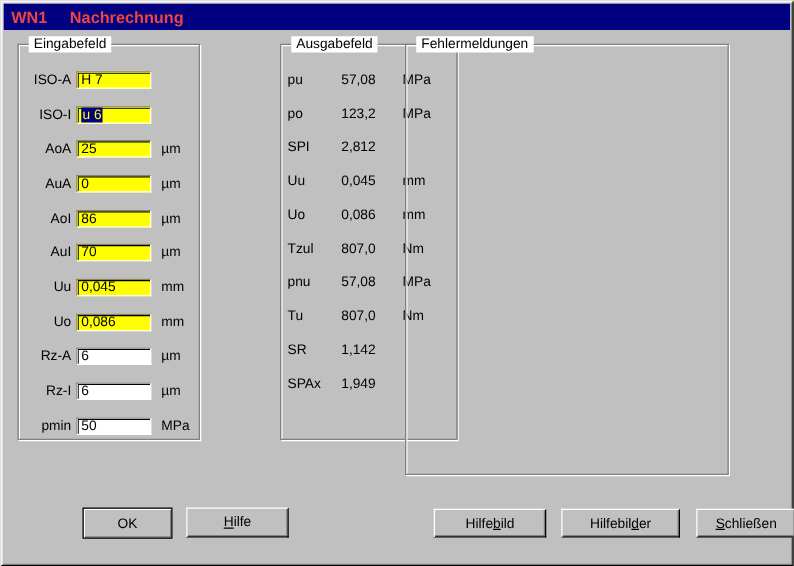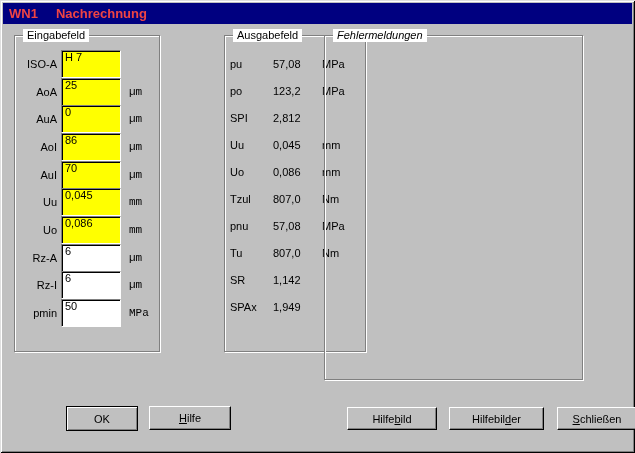--- a/index.html
+++ b/index.html
@@ -28,37 +28,37 @@
     position:absolute; box-sizing:border-box;
     border:1px solid #808080;
     box-shadow: 1px 1px 0 #ffffff, inset 1px 1px 0 #ffffff;
   }
   .legend {
     position:absolute; top:-7px; left:8px;
     background:#ffffff; padding:0 4px; line-height:13px;
   }
   #group-input  { left:14px;  top:35px; width:146px; height:317px; }
   #group-output { left:176px; top:35px; width:142px; height:317px;margin-left:48px; }
-  #group-errors { left:324px; top:35px; width:259px; height:345px;font-style:italic; }
+  #group-errors { left:324px; top:35px; width:259px; height:345px; }
 
   .rows { position:absolute; left:0; right:0; top:14px; }
   .irow { display:flex; align-items:center; height:27.7px; padding-left:7px; }
   .irow .lbl { width:35px; text-align:right; flex:none; }
   .irow .field {
-    margin-left:4px; width:60px; height:28px; flex:none;
+    margin-left:4px; width:60px; height:14px; flex:none;
     box-sizing:border-box;
     border:1px solid; border-color:#808080 #ffffff #ffffff #808080;
     box-shadow: inset 1px 1px 0 #000000;
-    display:flex; align-items:flex-start;
+    display:flex; align-items:flex-end;
     padding-left:3px; cursor:text;
   }
   .irow .field.bg-yellow { background:#ffff00; }
   .irow .field.bg-white  { background:#ffffff; }
   .irow .field .sel { background:#000080; color:#ffff00; padding:0 1px; }
-  .irow .unit { margin-left:8px;font-family:Liberation Mono, monospace; }
+  .irow .unit { margin-left:8px; }
 
   .orow { display:flex; align-items:center; height:27px; padding-left:5px; }
   .orow .lbl  { width:43px; flex:none; }
   .orow .val  { width:49px; flex:none; }
   .orow .unit { flex:none; }
 
   .btn {
     position:absolute; box-sizing:border-box;
     background:#c0c0c0; color:#000;
     font-family:"Liberation Sans", sans-serif; font-size:11px;
@@ -92,20 +92,27 @@
     <span class="legend">Eingabefeld</span>
     <div class="rows" id="input-rows">
         <div class="irow">
           <span class="lbl">ISO-A</span>
           <div class="field bg-yellow">
             <span>H 7</span>
           </div>
           <span class="unit"></span>
         </div>
         <div class="irow">
+          <span class="lbl">ISO-I</span>
+          <div class="field bg-yellow">
+            <span class="sel">u 6</span>
+          </div>
+          <span class="unit"></span>
+        </div>
+        <div class="irow">
           <span class="lbl">AoA</span>
           <div class="field bg-yellow">
             <span>25</span>
           </div>
           <span class="unit">µm</span>
         </div>
         <div class="irow">
           <span class="lbl">AuA</span>
           <div class="field bg-yellow">
             <span>0</span>

